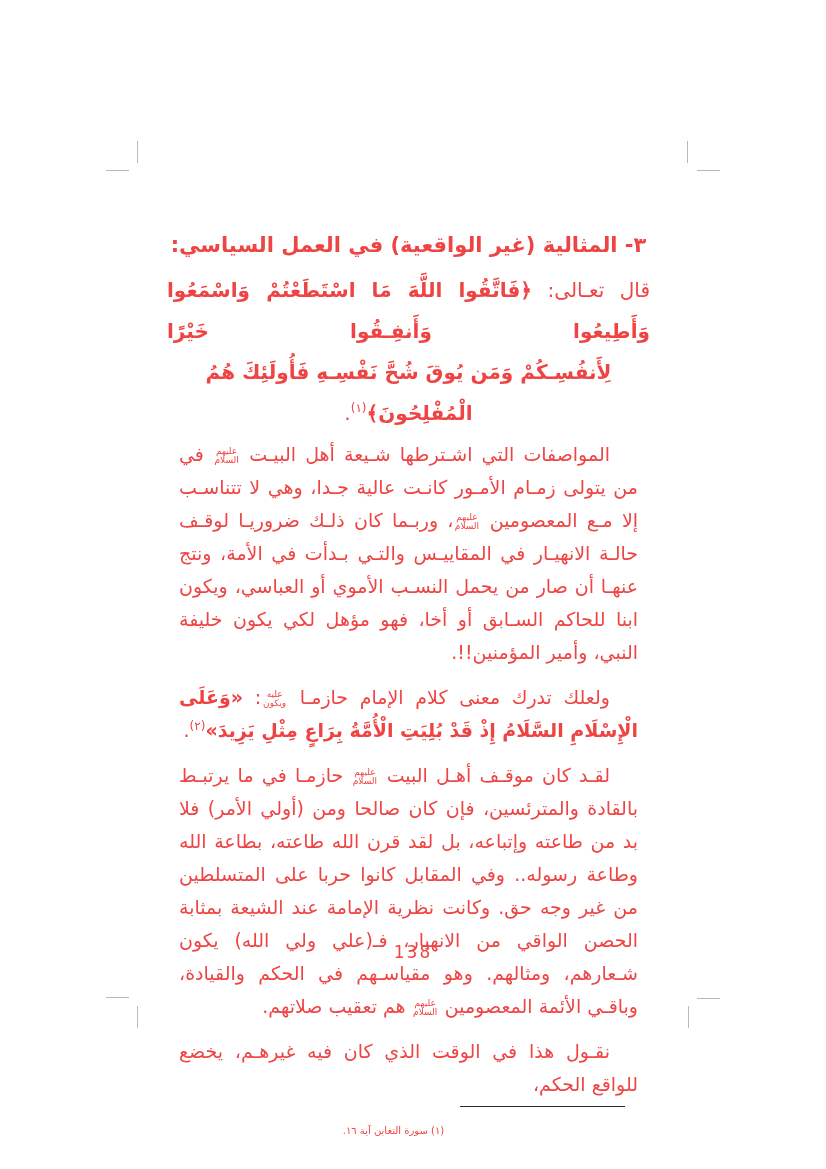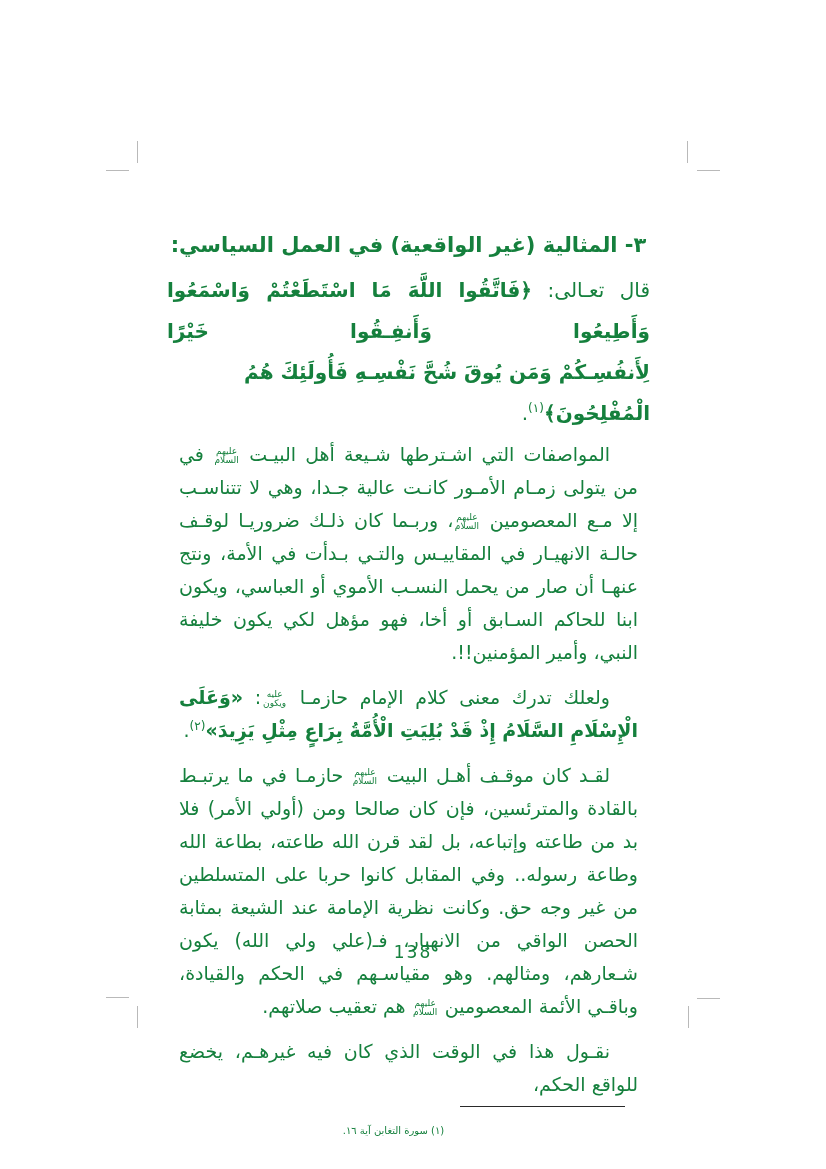--- a/index.html
+++ b/index.html
@@ -2,21 +2,21 @@
 <html lang="ar" dir="rtl"><head>
 <meta charset="utf-8">
 <style>
   html,body{margin:0;padding:0;background:#ffffff;}
   .page{
     position:relative;
     width:826px;height:1169px;
     background:#ffffff;
     overflow:hidden;
     font-family:"DejaVu Sans", sans-serif;
-    color:#15803d;
+    color:#ef4444;
     direction:rtl;
   }
   
   .crop{position:absolute;background:#b9b9b9;}
   .crop.v{width:1px;height:22px;}
   .crop.h{width:23px;height:1px;}
   .crop.tl-v{left:137px;top:141px;}
   .crop.tl-h{left:106px;top:170px;}
   .crop.tr-v{left:687px;top:141px;}
   .crop.tr-h{left:697px;top:170px;}
@@ -42,20 +42,21 @@
   .verse{margin:0 0 4px 0;}
   .verse-line1{
     font-size:20px;
     line-height:41px;
     text-align:justify;
     text-align-last:justify;
   }
   .verse-line2{
     font-size:20px;
     line-height:41px;
+    text-align:center;
   }
   .verse-intro{font-weight:normal;}
   .qtext{font-weight:bold;}
   .para{
     margin:12px;
     font-size:19px;
     line-height:33px;
     text-align:justify;
     text-indent:28px;
   }

